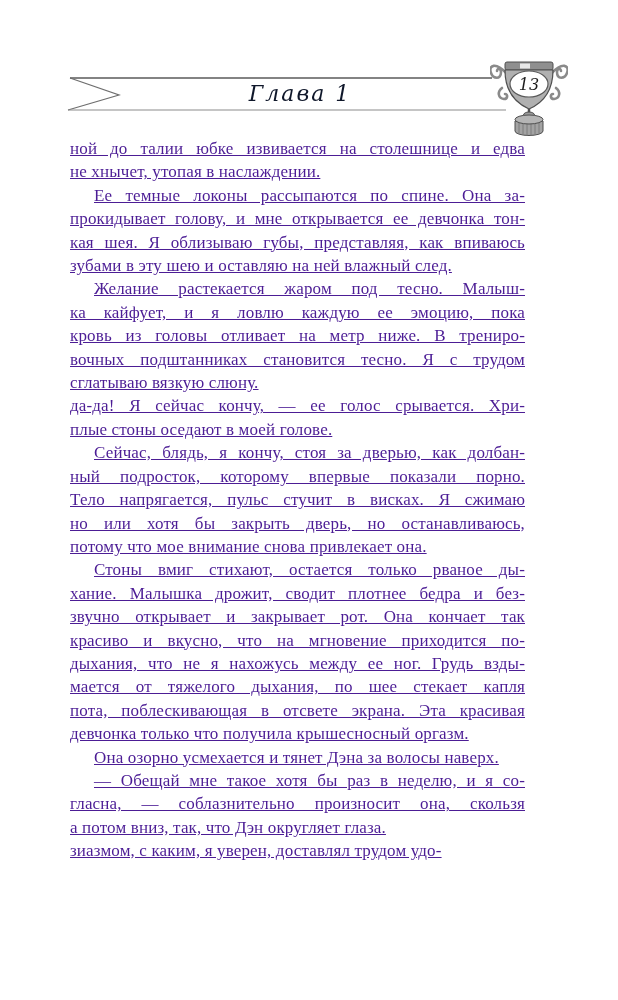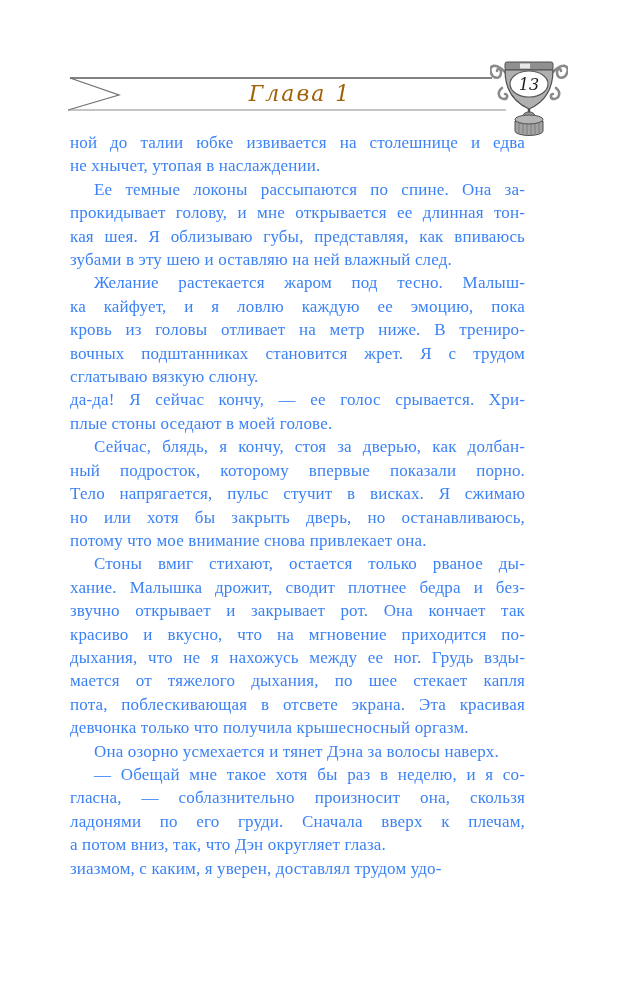--- a/index.html
+++ b/index.html
@@ -18,35 +18,36 @@
     position: absolute; left: 0; top: 0;
     width: 618px; height: 140px;
   }
   .chapter-title {
     position: absolute; left: 70px; top: 81px; width: 460px;
     text-align: center;
     font-family: "DejaVu Serif", serif;
     font-style: italic;
     font-size: 22px;
     letter-spacing: 2px;
-    color: #a16207;
+    color: #0f172a;
   }
   .trophy-svg {
     position: absolute; left: 490px; top: 58px;
     width: 78px; height: 78px;
   }
   .trophy-num {
     font-family: "DejaVu Serif", serif;
     font-style: italic;
     font-size: 16px;
     fill: #1b1b1b;
   }
   .text-body {
-    position: absolute; left: 70px; top: 131px; width: 455px;
-    color: #3b82f6;
+    position: absolute; left: 70px; top: 137px; width: 455px;
+    color: #4c1d95;
+    text-decoration: underline;
   }
   .paragraph { margin: 0; padding: 0; }
   .line {
     font-size: 17px;
     line-height: 23.4px;
     text-align: justify;
     text-align-last: justify;
     white-space: nowrap;
     letter-spacing: 0.15px;
   }
@@ -100,29 +101,29 @@
     </g>
   </svg>
 
   <div class="text-body">
       <div class="paragraph">
         <div class="line">ной до талии юбке извивается на столешнице и едва</div>
         <div class="line last">не хнычет, утопая в наслаждении.</div>
       </div>
       <div class="paragraph">
         <div class="line first">Ее темные локоны рассыпаются по спине. Она за-</div>
-        <div class="line">прокидывает голову, и мне открывается ее длинная тон-</div>
+        <div class="line">прокидывает голову, и мне открывается ее девчонка тон-</div>
         <div class="line">кая шея. Я облизываю губы, представляя, как впиваюсь</div>
         <div class="line last">зубами в эту шею и оставляю на ней влажный след.</div>
       </div>
       <div class="paragraph">
         <div class="line first">Желание растекается жаром под тесно. Малыш-</div>
         <div class="line">ка кайфует, и я ловлю каждую ее эмоцию, пока</div>
         <div class="line">кровь из головы отливает на метр ниже. В трениро-</div>
-        <div class="line">вочных подштанниках становится жрет. Я с трудом</div>
+        <div class="line">вочных подштанниках становится тесно. Я с трудом</div>
         <div class="line last">сглатываю вязкую слюну.</div>
       </div>
       <div class="paragraph">
         <div class="line">да-да! Я сейчас кончу, — ее голос срывается. Хри-</div>
         <div class="line last">плые стоны оседают в моей голове.</div>
       </div>
       <div class="paragraph">
         <div class="line first">Сейчас, блядь, я кончу, стоя за дверью, как долбан-</div>
         <div class="line">ный подросток, которому впервые показали порно.</div>
         <div class="line">Тело напрягается, пульс стучит в висках. Я сжимаю</div>
@@ -138,21 +139,20 @@
         <div class="line">мается от тяжелого дыхания, по шее стекает капля</div>
         <div class="line">пота, поблескивающая в отсвете экрана. Эта красивая</div>
         <div class="line last">девчонка только что получила крышесносный оргазм.</div>
       </div>
       <div class="paragraph">
         <div class="line first last">Она озорно усмехается и тянет Дэна за волосы наверх.</div>
       </div>
       <div class="paragraph">
         <div class="line first">— Обещай мне такое хотя бы раз в неделю, и я со-</div>
         <div class="line">гласна, — соблазнительно произносит она, скользя</div>
-        <div class="line">ладонями по его груди. Сначала вверх к плечам,</div>
         <div class="line last">а потом вниз, так, что Дэн округляет глаза.</div>
       </div>
       <div class="paragraph">
         <div class="line last">зиазмом, с каким, я уверен, доставлял трудом удо-</div>
       </div>
     </div>
 
 </div>
 
 </body></html>

